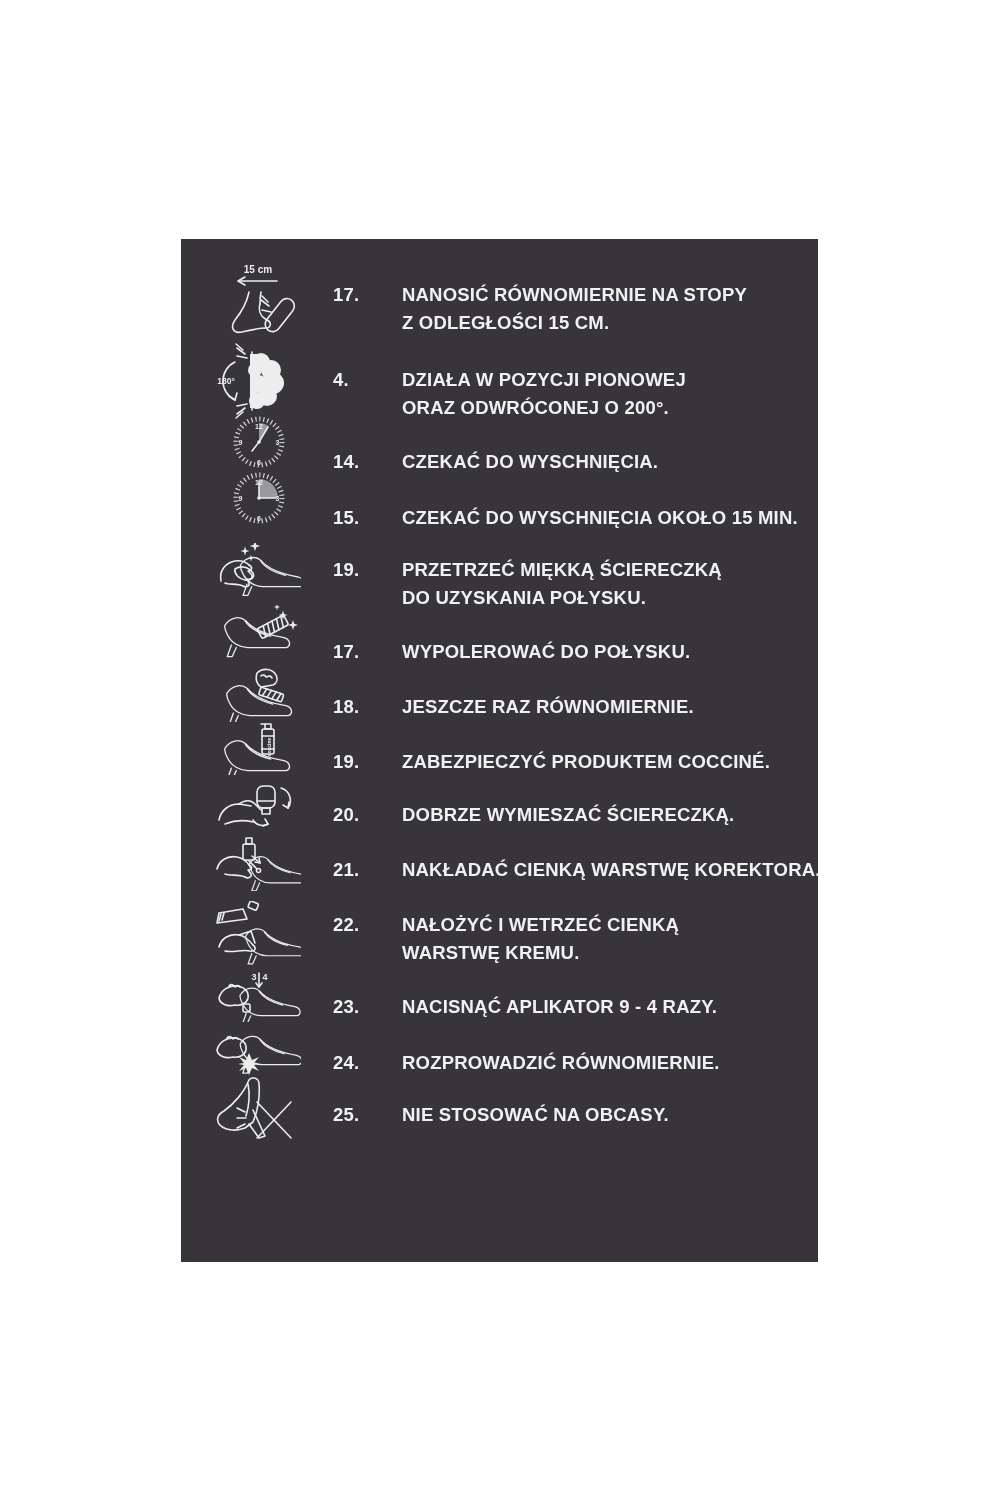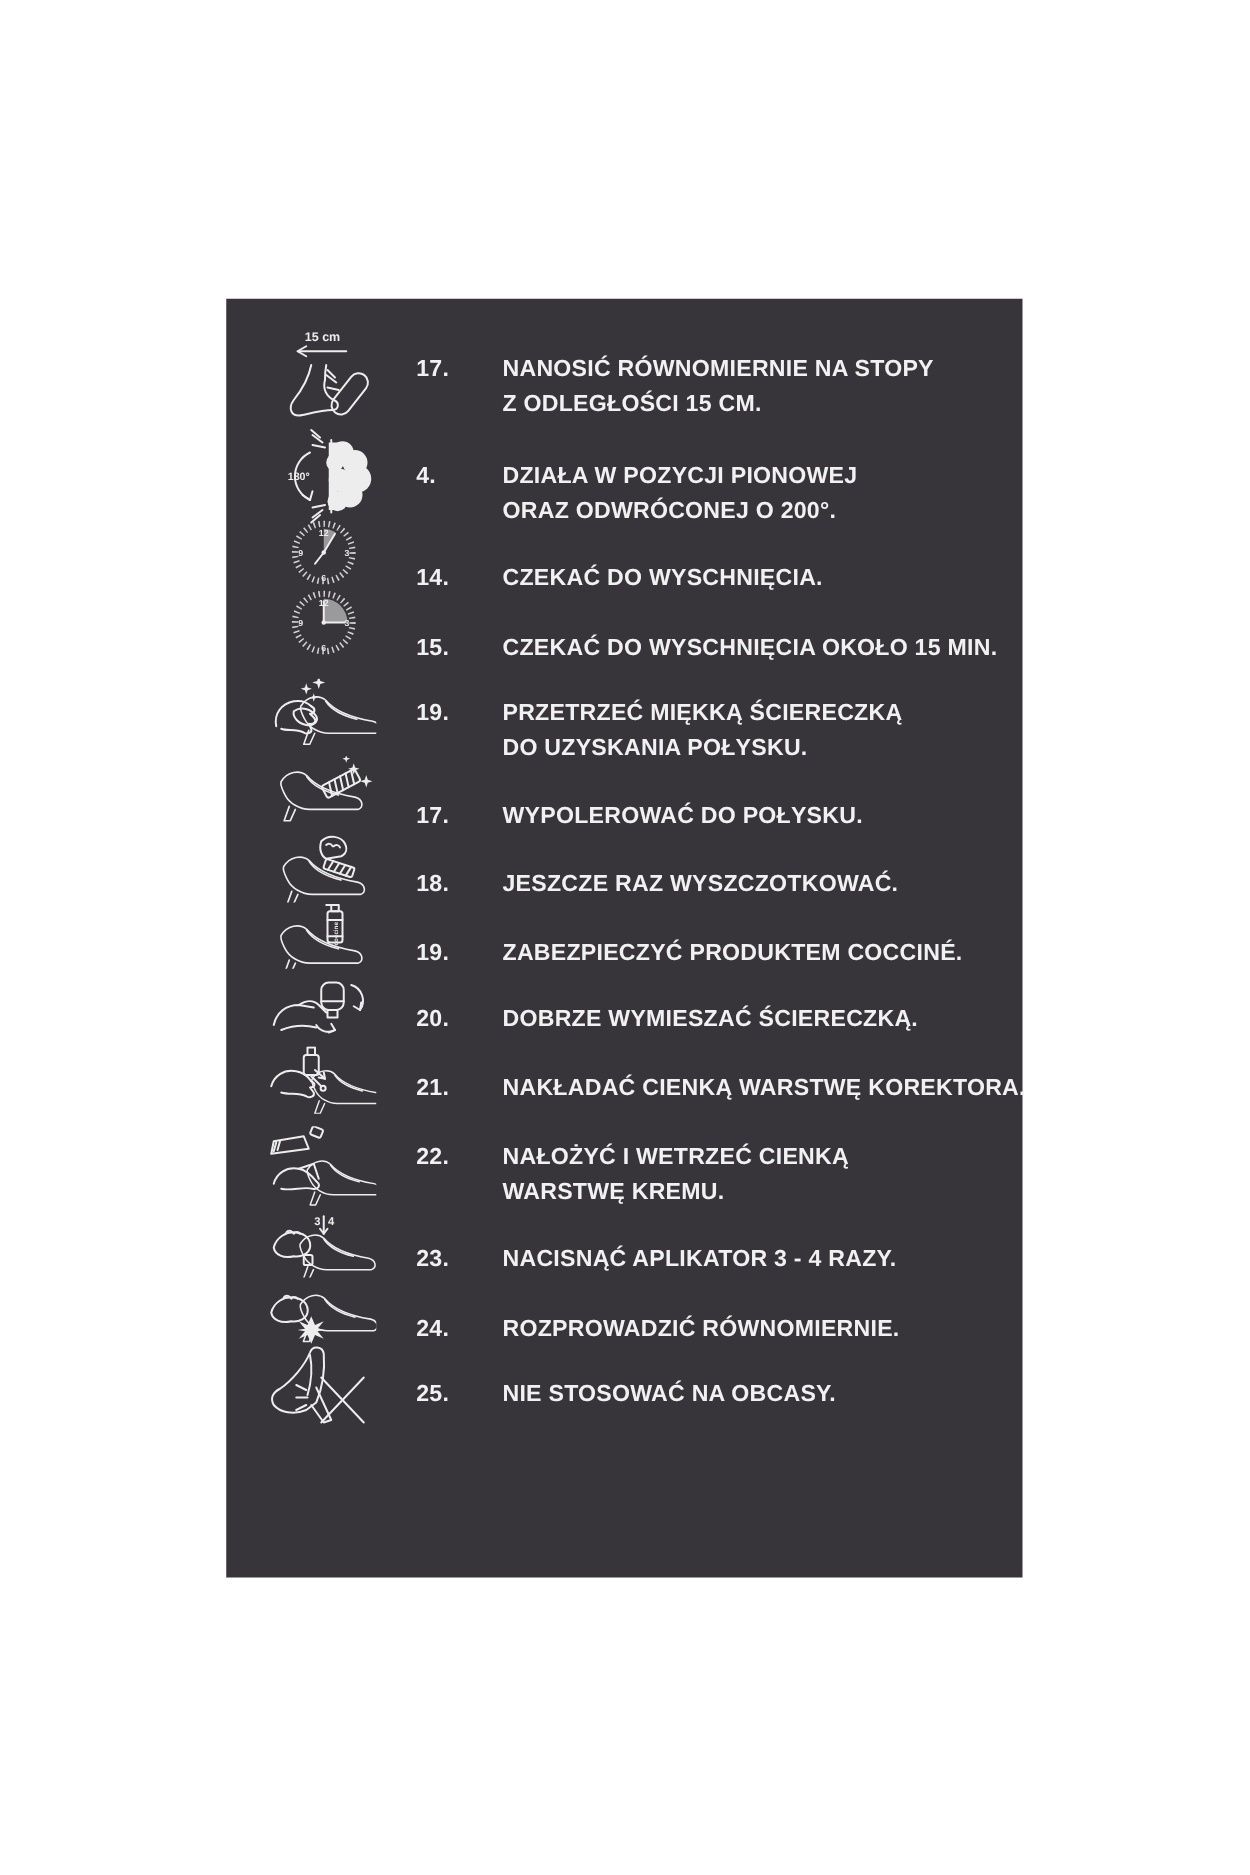--- a/index.html
+++ b/index.html
@@ -43,21 +43,21 @@
         <path d="M34 30 C32 40 28 48 20 58 C15 65 18 72 27 70 C36 68 44 66 51 66 C56 66 57 60 52 58 C46 55 43 49 45 42"></path>
         <path d="M46 30 C45 35 45 38 45 42"></path>
         <rect x="58" y="34" width="15" height="38" rx="7.5" transform="rotate(38 65 52)"></rect>
         <path d="M54 44 L46 38"></path>
           <path d="M56 50 L47 48"></path>
           <path d="M53 40 L47 34"></path>
       </g>
     </svg>
   </div>
 
-  <div class="icon" style="left:41px;top:99px">
+  <div class="icon" style="left:28px;top:99px">
     <svg width="86" height="88" viewBox="0 0 86 88">
       <g class="fillw">
         <circle cx="52" cy="24" r="9"></circle>
           <circle cx="62" cy="32" r="10"></circle>
           <circle cx="64" cy="45" r="11"></circle>
         <circle cx="58" cy="58" r="10"></circle>
           <circle cx="48" cy="63" r="8"></circle>
           <circle cx="46" cy="32" r="7"></circle>
         <circle cx="50" cy="46" r="9"></circle>
           <rect x="41" y="16" width="7" height="54"></rect>
@@ -329,42 +329,42 @@
     <span class="num">19.</span>
     <span class="txt">PRZETRZEĆ MIĘKKĄ ŚCIERECZKĄ
 DO UZYSKANIA POŁYSKU.</span>
   </div>
   <div class="row" style="top:399px">
     <span class="num">17.</span>
     <span class="txt">WYPOLEROWAĆ DO POŁYSKU.</span>
   </div>
   <div class="row" style="top:454px">
     <span class="num">18.</span>
-    <span class="txt">JESZCZE RAZ WYSZCZOTKOWAĆ.</span>
+    <span class="txt">JESZCZE RAZ RÓWNOMIERNIE.</span>
   </div>
   <div class="row" style="top:509px">
     <span class="num">19.</span>
     <span class="txt">ZABEZPIECZYĆ PRODUKTEM COCCINÉ.</span>
   </div>
   <div class="row" style="top:562px">
     <span class="num">20.</span>
     <span class="txt">DOBRZE WYMIESZAĆ ŚCIERECZKĄ.</span>
   </div>
   <div class="row" style="top:617px">
     <span class="num">21.</span>
     <span class="txt">NAKŁADAĆ CIENKĄ WARSTWĘ KOREKTORA.</span>
   </div>
   <div class="row" style="top:672px">
     <span class="num">22.</span>
     <span class="txt">NAŁOŻYĆ I WETRZEĆ CIENKĄ
 WARSTWĘ KREMU.</span>
   </div>
   <div class="row" style="top:754px">
     <span class="num">23.</span>
-    <span class="txt">NACISNĄĆ APLIKATOR 3 - 4 RAZY.</span>
+    <span class="txt">NACISNĄĆ APLIKATOR 9 - 4 RAZY.</span>
   </div>
   <div class="row" style="top:810px">
     <span class="num">24.</span>
     <span class="txt">ROZPROWADZIĆ RÓWNOMIERNIE.</span>
   </div>
   <div class="row" style="top:862px">
     <span class="num">25.</span>
     <span class="txt">NIE STOSOWAĆ NA OBCASY.</span>
   </div>
 

